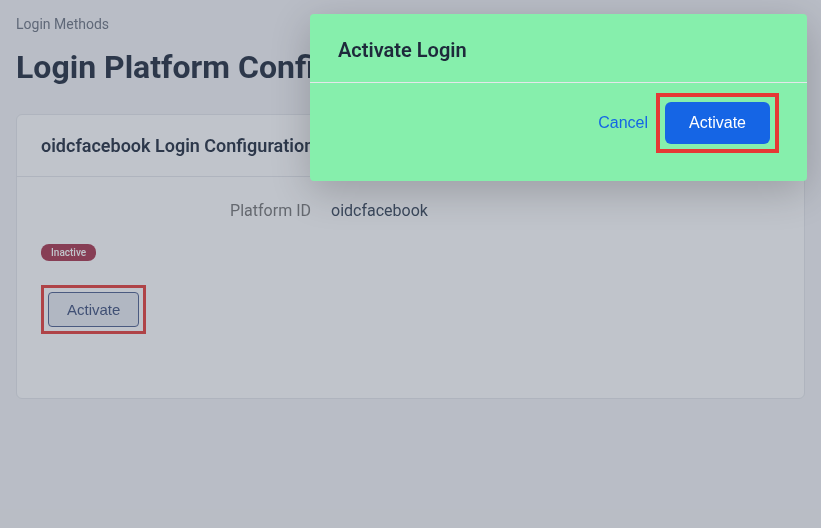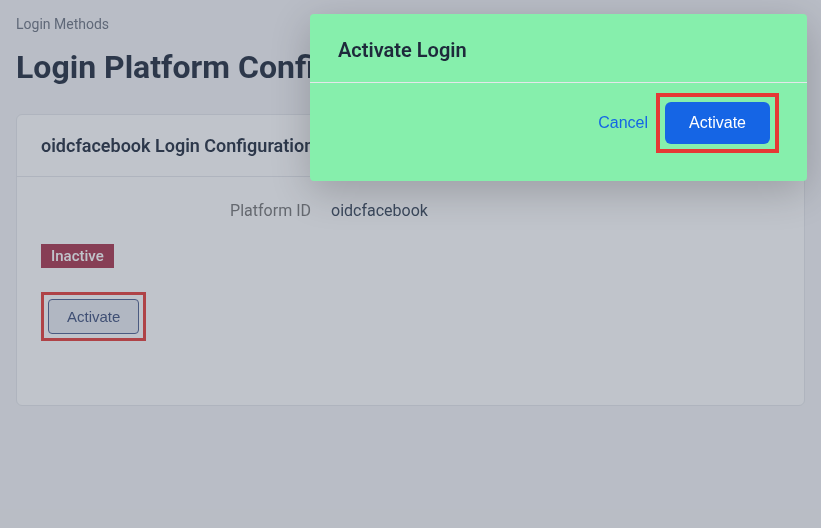--- a/index.html
+++ b/index.html
@@ -73,22 +73,22 @@
       gap: 8px;
     }
     .edit-icon {
       color: #94a3b8;
       cursor: pointer;
     }
     .badge-inactive {
       background: #a8324a;
       color: #fff;
       padding: 3px 10px;
-      border-radius: 0;
-      font-size: 15px;
+      border-radius: 8px;
+      font-size: 10px;
       font-weight: 500;
     }
     .btn-outline {
       border: 1px solid #4a5c8c;
       background: #e8ebf2;
       color: #3b4d7a;
       padding: 8px 18px;
       border-radius: 4px;
       font-size: 15px;
       cursor: pointer;

